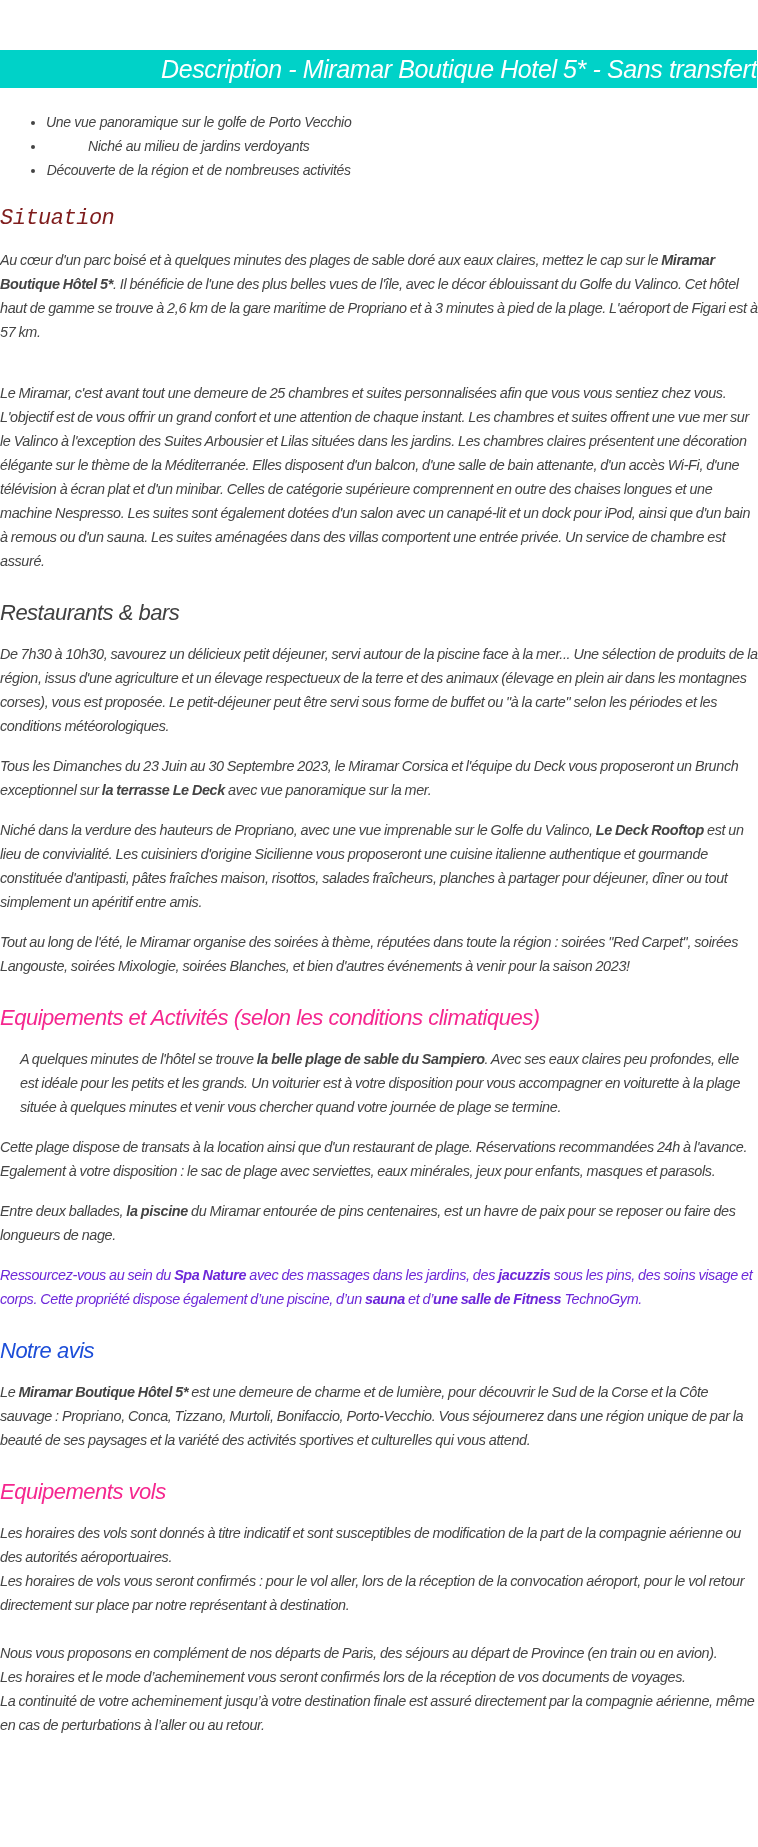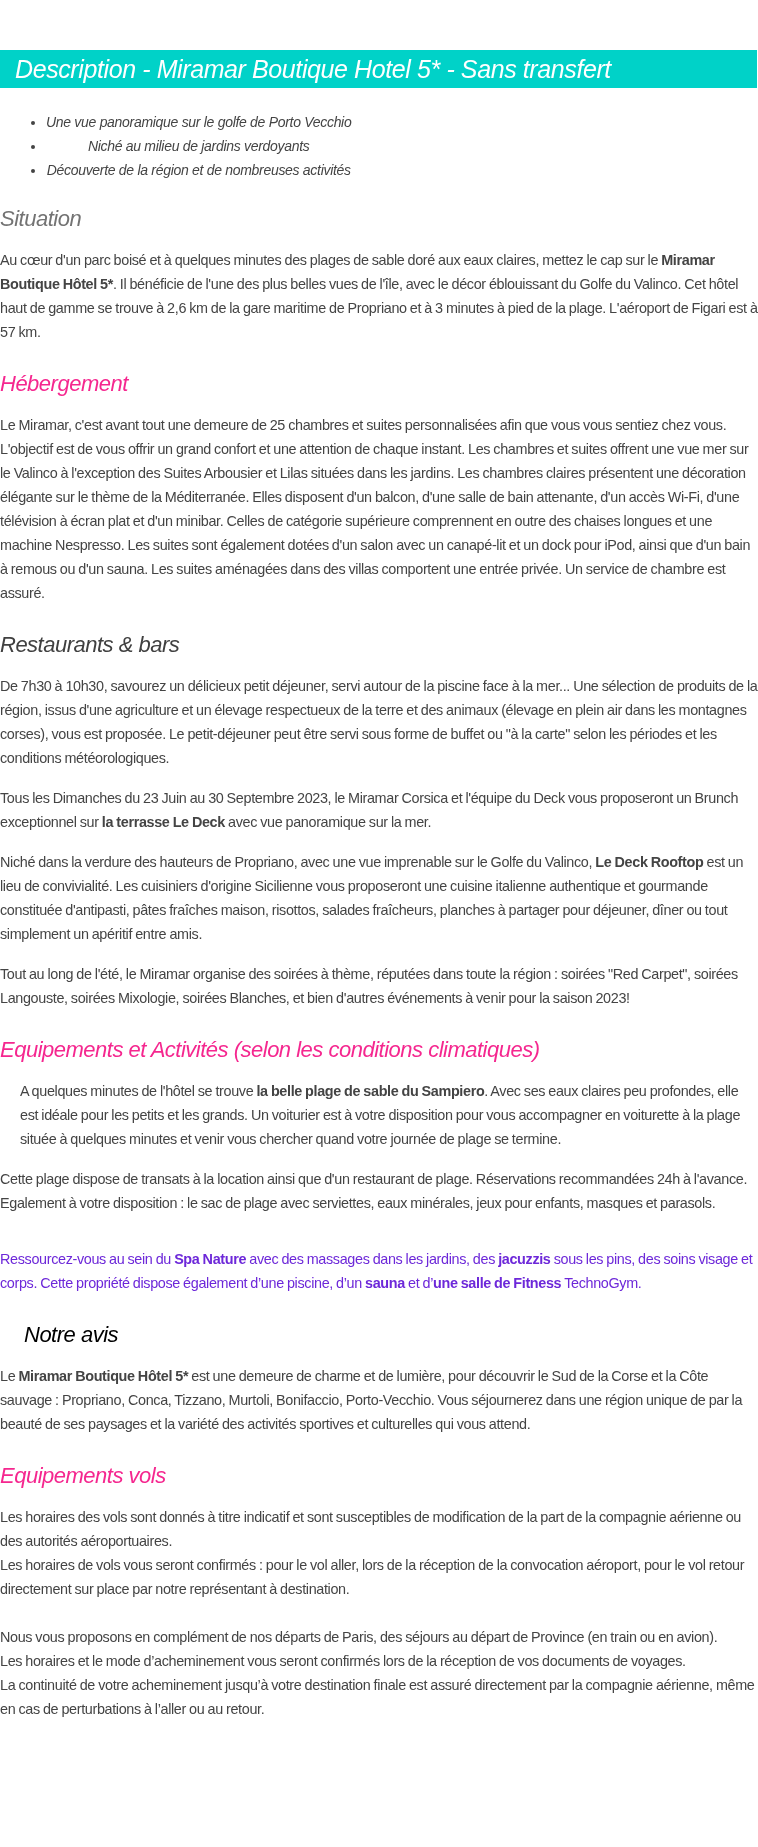--- a/index.html
+++ b/index.html
@@ -59,57 +59,57 @@
       color: #f5278f;
       font-style: italic;
       font-weight: normal;
       font-size: 22px;
       line-height: 32px;
       letter-spacing: -0.5px;
       white-space: nowrap;
     }
     p.para {
       margin: 0;
+      font-style: italic;
       font-size: 14.4px;
       line-height: 24px;
       color: #444444;
       letter-spacing: -0.35px;
       word-spacing: -0.5px;
     }
     p.para b {
       font-weight: bold;
     }
     .gap-after-title { height: 13px; }
     .gap-para { height: 16px; }
     .gap-section { height: 24px; }
   </style>
 </head>
 <body>
 
-<div class="banner" style="background: rgb(0, 210, 200); color: rgb(255, 255, 255);">
+<div class="banner" style="background: rgb(0, 210, 200); color: rgb(255, 255, 255); text-align: right;">
   <span>Description - Miramar Boutique Hotel 5* - Sans transfert</span>
 </div>
 
 <ul class="bullets" style="color: rgb(68, 68, 68);">
   <li>Une vue panoramique sur le golfe de Porto Vecchio</li>
   <li>Niché au milieu de jardins verdoyants</li>
   <li>Découverte de la région et de nombreuses activités</li>
 </ul>
 
 <div class="content">
 
   <section>
-    <h2 class="section-title" style="color: #737373;">Situation</h2>
+    <h2 class="section-title" style="color: #7f1d1d; font-family: Liberation Mono, monospace;">Situation</h2>
     <div class="gap-after-title"></div>
     <p class="para" style="color: rgb(68, 68, 68);">Au cœur d'un parc boisé et à quelques minutes des plages de sable doré aux eaux claires, mettez le cap sur le <b>Miramar Boutique Hôtel 5*</b>. Il bénéficie de l'une des plus belles vues de l'île, avec le décor éblouissant du Golfe du Valinco. Cet hôtel haut de gamme se trouve à 2,6 km de la gare maritime de Propriano et à 3 minutes à pied de la plage. L'aéroport de Figari est à 57 km.</p>
   </section>
   <div class="gap-section"></div>
 
   <section>
-    <h2 class="section-title" style="color: rgb(245, 39, 143);">Hébergement</h2>
     <div class="gap-after-title"></div>
     <p class="para" style="color: rgb(68, 68, 68);">Le Miramar, c'est avant tout une demeure de 25 chambres et suites personnalisées afin que vous vous sentiez chez vous. L'objectif est de vous offrir un grand confort et une attention de chaque instant. Les chambres et suites offrent une vue mer sur le Valinco à l'exception des Suites Arbousier et Lilas situées dans les jardins. Les chambres claires présentent une décoration élégante sur le thème de la Méditerranée. Elles disposent d'un balcon, d'une salle de bain attenante, d'un accès Wi-Fi, d'une télévision à écran plat et d'un minibar. Celles de catégorie supérieure comprennent en outre des chaises longues et une machine Nespresso. Les suites sont également dotées d'un salon avec un canapé-lit et un dock pour iPod, ainsi que d'un bain à remous ou d'un sauna. Les suites aménagées dans des villas comportent une entrée privée. Un service de chambre est assuré.</p>
   </section>
   <div class="gap-section"></div>
 
   <section>
     <h2 class="section-title" style="color: #404040;">Restaurants &amp; bars</h2>
     <div class="gap-after-title"></div>
     <p class="para" style="color: rgb(68, 68, 68);">De 7h30 à 10h30, savourez un délicieux petit déjeuner, servi autour de la piscine face à la mer... Une sélection de produits de la région, issus d'une agriculture et un élevage respectueux de la terre et des animaux (élevage en plein air dans les montagnes corses), vous est proposée. Le petit-déjeuner peut être servi sous forme de buffet ou "à la carte" selon les périodes et les conditions météorologiques.</p>
     <div class="gap-para"></div>
@@ -121,27 +121,28 @@
   </section>
   <div class="gap-section"></div>
 
   <section>
     <h2 class="section-title" style="color: rgb(245, 39, 143);">Equipements et Activités (selon les conditions climatiques)</h2>
     <div class="gap-after-title"></div>
     <p class="para" style="color: rgb(68, 68, 68); padding-left: 20px;">A quelques minutes de l'hôtel se trouve <b>la belle plage de sable du Sampiero</b>. Avec ses eaux claires peu profondes, elle est idéale pour les petits et les grands. Un voiturier est à votre disposition pour vous accompagner en voiturette à la plage située à quelques minutes et venir vous chercher quand votre journée de plage se termine.</p>
     <div class="gap-para"></div>
     <p class="para" style="color: rgb(68, 68, 68);">Cette plage dispose de transats à la location ainsi que d'un restaurant de plage. Réservations recommandées 24h à l'avance. Egalement à votre disposition : le sac de plage avec serviettes, eaux minérales, jeux pour enfants, masques et parasols.</p>
     <div class="gap-para"></div>
+    <p class="para" style="color: rgb(68, 68, 68);">Entre deux ballades, <b>la piscine</b> du Miramar entourée de pins centenaires, est un havre de paix pour se reposer ou faire des longueurs de nage.</p>
     <div class="gap-para"></div>
     <p class="para" style="color: #6d28d9;">Ressourcez-vous au sein du <b>Spa Nature</b> avec des massages dans les jardins, des <b>jacuzzis</b> sous les pins, des soins visage et corps. Cette propriété dispose également d’une piscine, d’un <b>sauna</b> et d’<b>une salle de Fitness</b> TechnoGym.</p>
   </section>
   <div class="gap-section"></div>
 
   <section>
-    <h2 class="section-title" style="color: #000000; padding-left: 24px;">Notre avis</h2>
+    <h2 class="section-title" style="color: #1d4ed8;">Notre avis</h2>
     <div class="gap-after-title"></div>
     <p class="para" style="color: rgb(68, 68, 68);">Le <b>Miramar Boutique Hôtel 5*</b> est une demeure de charme et de lumière, pour découvrir le Sud de la Corse et la Côte sauvage : Propriano, Conca, Tizzano, Murtoli, Bonifaccio, Porto-Vecchio. Vous séjournerez dans une région unique de par la beauté de ses paysages et la variété des activités sportives et culturelles qui vous attend.</p>
   </section>
   <div class="gap-section"></div>
 
   <section>
     <h2 class="section-title" style="color: rgb(245, 39, 143);">Equipements vols</h2>
     <div class="gap-after-title"></div>
     <p class="para" style="color: rgb(68, 68, 68);">Les horaires des vols sont donnés à titre indicatif et sont susceptibles de modification de la part de la compagnie aérienne ou des autorités aéroportuaires.<br>Les horaires de vols vous seront confirmés : pour le vol aller, lors de la réception de la convocation aéroport, pour le vol retour directement sur place par notre représentant à destination.<br><br>Nous vous proposons en complément de nos départs de Paris, des séjours au départ de Province (en train ou en avion).<br>Les horaires et le mode d’acheminement vous seront confirmés lors de la réception de vos documents de voyages.<br>La continuité de votre acheminement jusqu’à votre destination finale est assuré directement par la compagnie aérienne, même en cas de perturbations à l’aller ou au retour.</p>
   </section>

